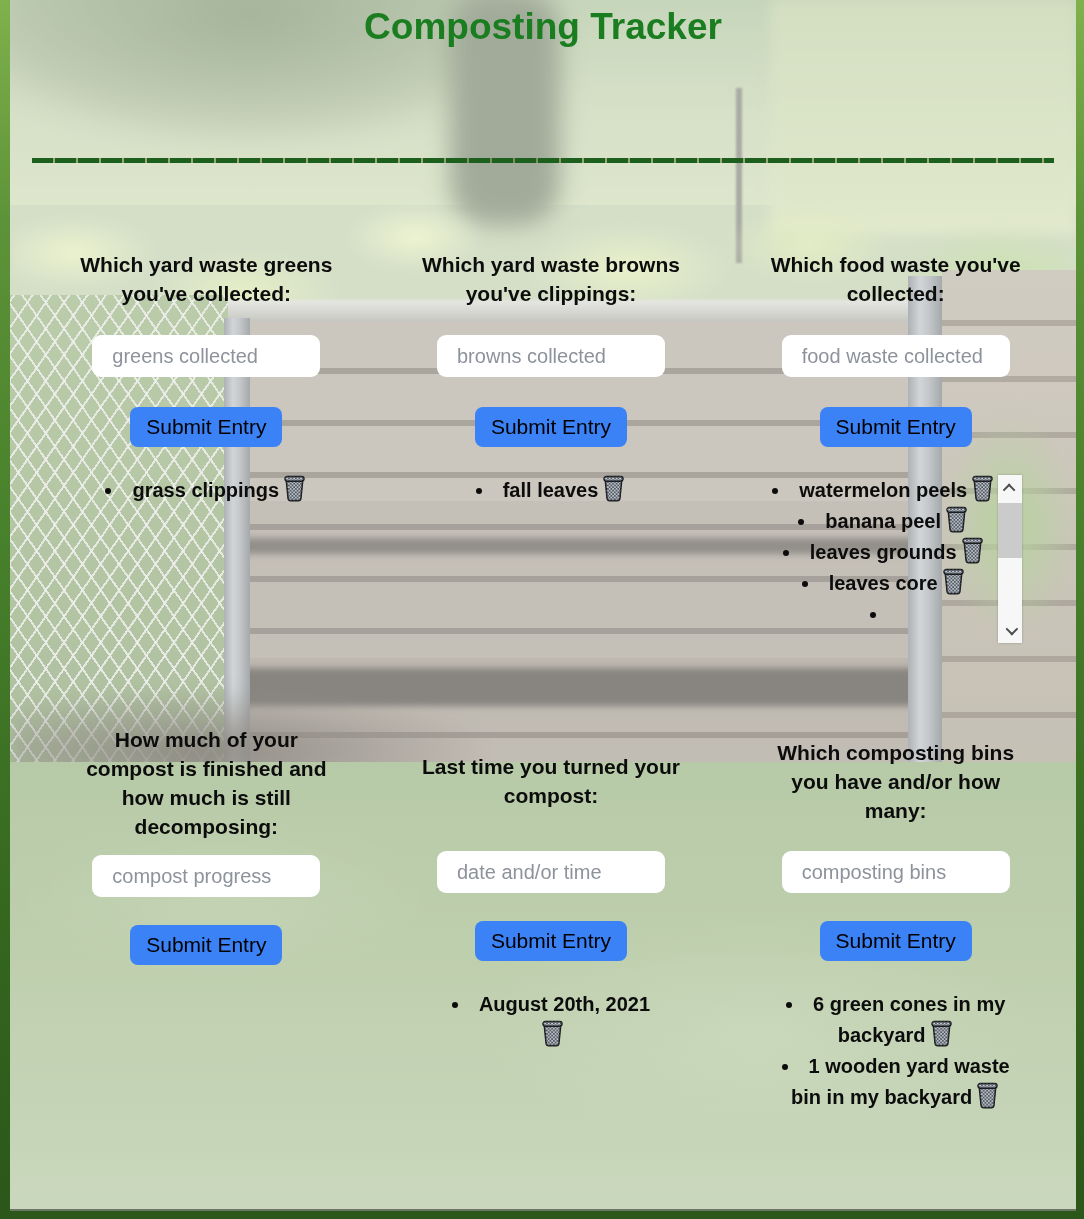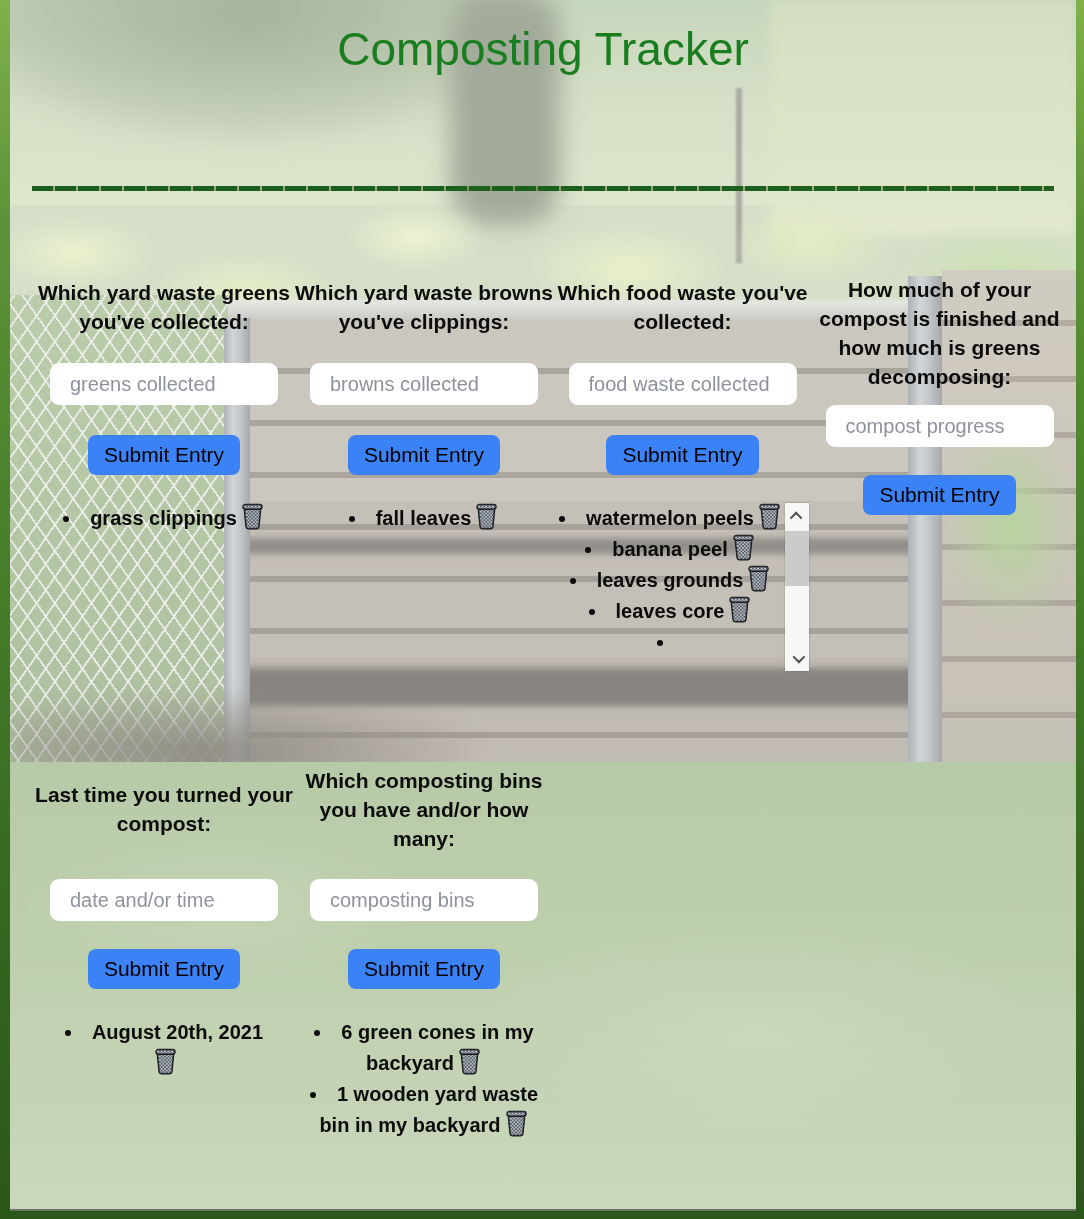--- a/index.html
+++ b/index.html
@@ -60,29 +60,29 @@
   .ph-grass { left:0; right:0; top:762px; bottom:0;
     background:
       radial-gradient(ellipse 300px 120px at 20% 30%, rgba(255,255,255,.10), transparent 70%),
       radial-gradient(ellipse 400px 160px at 70% 60%, rgba(240,248,225,.14), transparent 70%),
       linear-gradient(180deg,#84a468,#8fac72 40%,#9ab481 75%,#a4bb8d); }
   .wash { position:absolute; inset:0; background:rgba(255,255,255,.42); }
 
   
   .content { position:relative; z-index:2; }
   .title {
-    margin:16px; padding-top:6px; text-align:center;
-    font-size:46px; font-weight:normal; color:var(--title-green,#1a7d1f);
+    margin:0; padding-top:6px; text-align:center;
+    font-size:37px; font-weight:bold; color:var(--title-green,#1a7d1f);
   }
   .rule {
     height:5px; margin:110px 22px 0;
     background:repeating-linear-gradient(90deg, var(--divider-green,#1d5f1d) 0 21px, rgba(90,110,45,.5) 21px 23px);
   }
   .grid {
-    display:grid; grid-template-columns:1fr 1fr 1fr 1fr; grid-template-rows:478px auto;
+    display:grid; grid-template-columns:1fr 1fr 1fr; grid-template-rows:478px auto;
     margin:84px 8px 0 24px;
   }
   .col { display:flex; flex-direction:column; align-items:center; text-align:center; }
   .heading {
     margin:0; font-size:21px; line-height:29px; font-weight:bold; color:#0c0c0c;
     display:flex; align-items:center; justify-content:center; min-height:64px; max-width:280px;
   }
   .row2 .heading { min-height:112px; max-width:250px; }
   .sec-4 .heading { max-width:272px; }
   .entry-input {
@@ -233,21 +233,21 @@
                 <div class="sb-thumb"></div>
               </div>
         <div class="sb-btn">
                 <i class="chev down"></i>
               </div>
       </div>
     </div>
   </section>
 
   <section class="col sec-3 row2">
-    <h2 class="heading">How much of your compost is finished and how much is greens decomposing:</h2>
+    <h2 class="heading">How much of your compost is finished and how much is still decomposing:</h2>
     <input class="entry-input" type="text" placeholder="compost progress" style="">
     <button class="submit-btn">Submit Entry</button>
     <div class="list-area">
       <ul class="entry-list"></ul>
 
     </div>
   </section>
 
   <section class="col sec-4 row2">
     <h2 class="heading">Last time you turned your compost:</h2>

